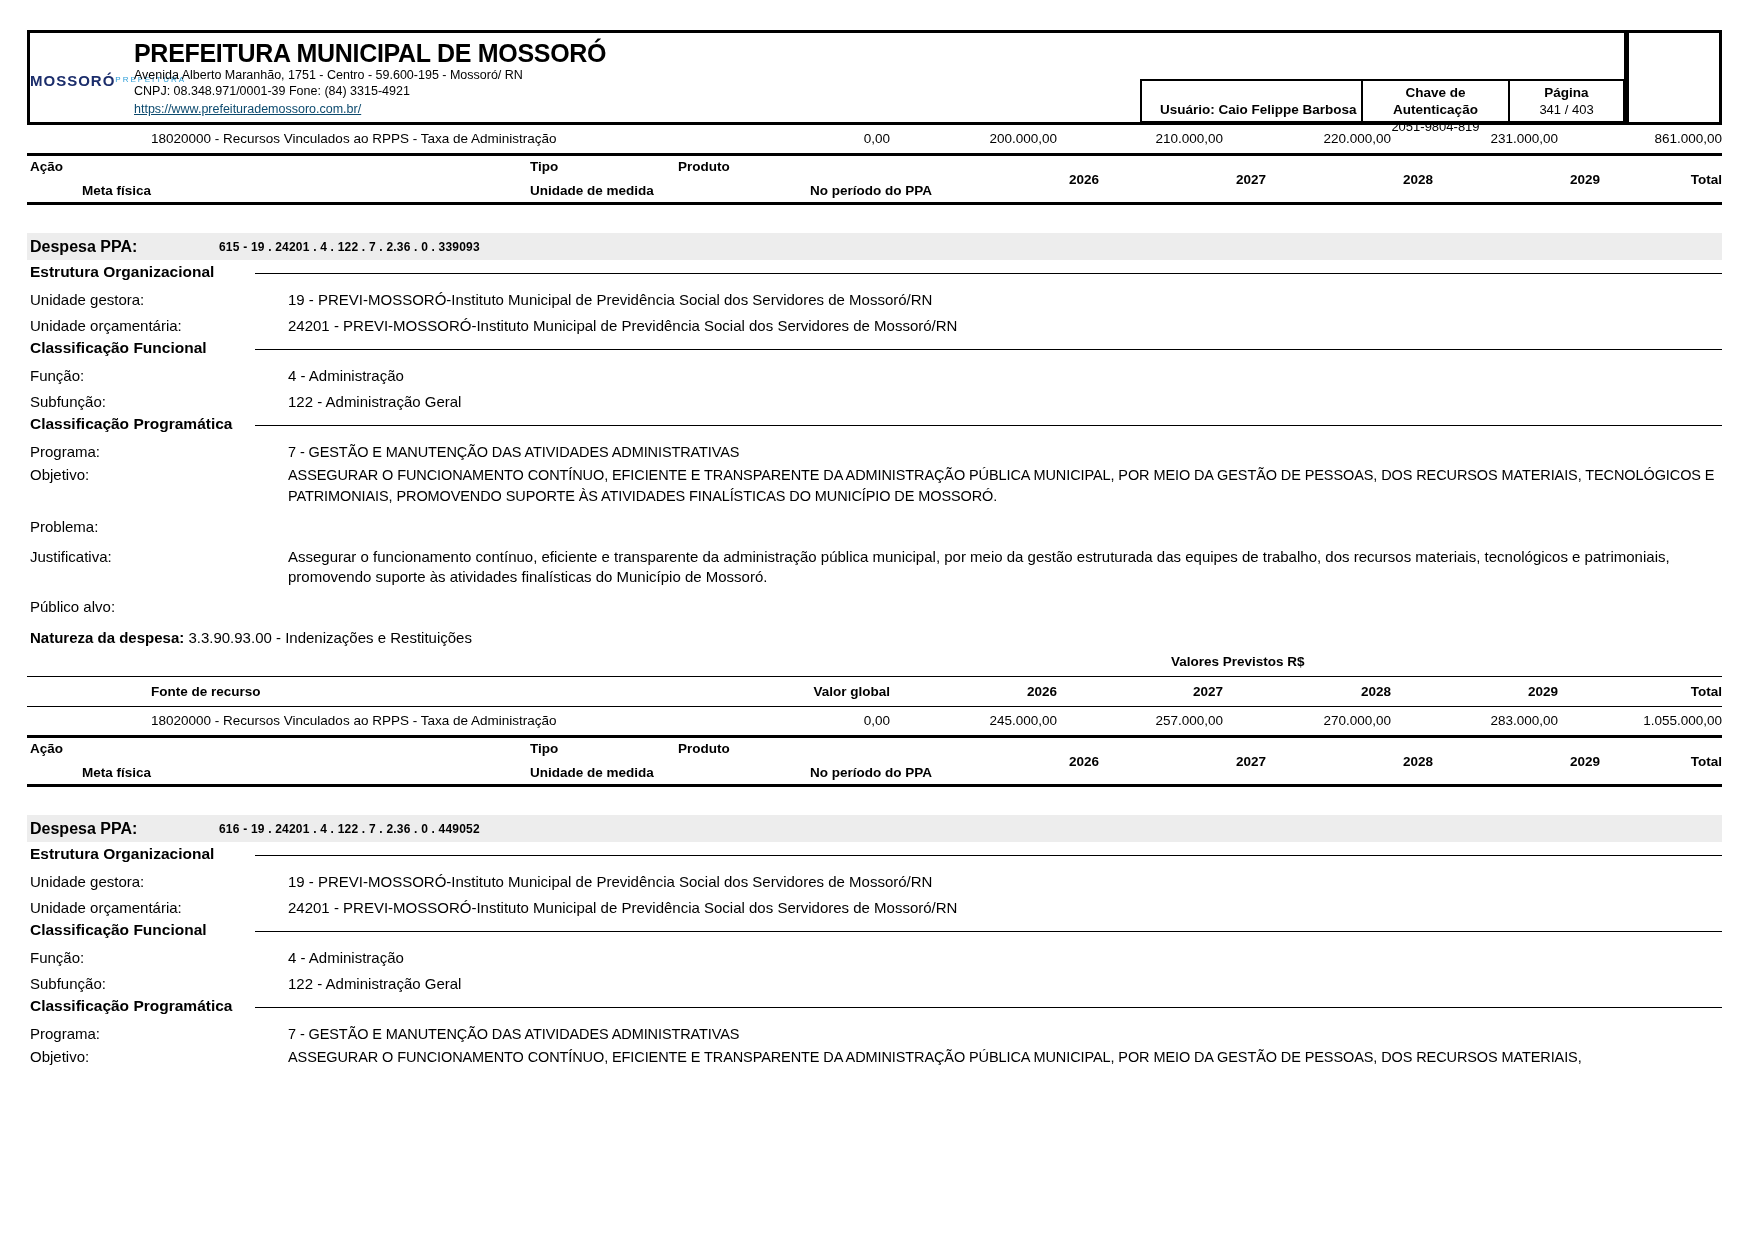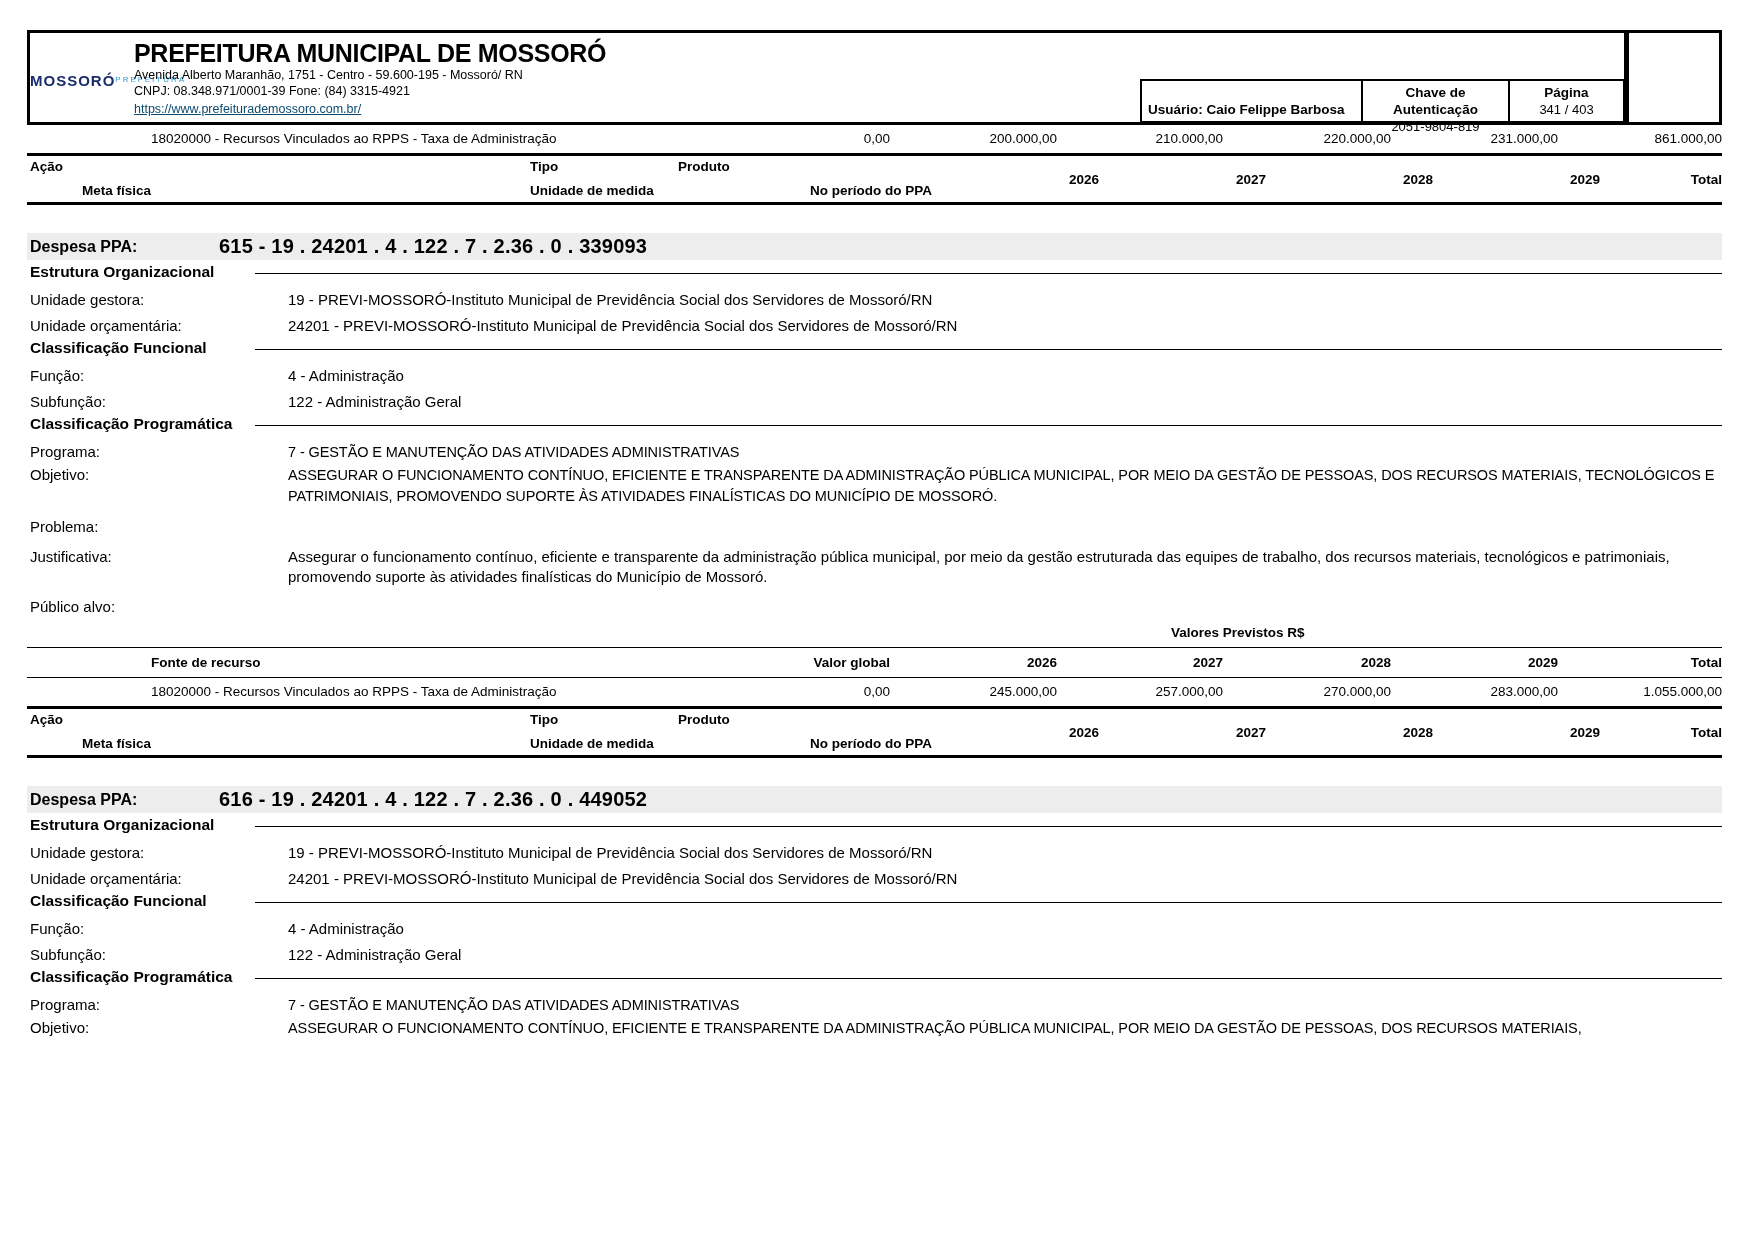--- a/index.html
+++ b/index.html
@@ -41,21 +41,21 @@
   .hdr-line { font-size:12.5px; line-height:16px; }
   .hdr-link { font-size:12.5px; line-height:16px; text-decoration:underline; color:#0c4a6e; cursor:pointer; }
   .user-table {
     position:absolute; right:-1px; bottom:-1px;
     display:flex; align-items:stretch;
   }
   .ut-cell { border:2px solid #000; margin-left:-2px; background:#fff; }
   .ut-user {
     width:223px; height:44px;
     display:flex; align-items:flex-end;
-    font-weight:bold; font-size:13.5px; padding:0 0 4px 6px;
+    font-weight:bold; font-size:13.5px; padding:0 0 4px 18px;
   }
   .ut-col { width:149px; height:44px; text-align:center; padding-top:3px; }
   .ut-col.pg { width:117px; }
   .ut-h { font-weight:bold; font-size:13.5px; line-height:17px; }
   .ut-v { font-size:13px; line-height:17px; }
 
   
   .title-box {
     margin-top:22px;
     border:3px solid #000;
@@ -94,21 +94,21 @@
 
   
   .despesa-bar {
     position:relative;
     margin-top:28px;
     height:27px;
     background:var(--despesa_bar_bg,#ededed);
     display:flex; align-items:center;
   }
   .despesa-bar .dl { font-weight:bold; font-size:16px; padding-left:3px; }
-  .despesa-bar .dc { position:absolute; left:192px; font-weight:bold; font-size:20px; letter-spacing:0.2px; }
+  .despesa-bar .dc { position:absolute; left:192px; font-weight:bold; font-size:12px; letter-spacing:0.2px; }
 
   
   .sec-head { display:flex; align-items:center; height:24px; }
   .sec-head .sh-t { font-weight:bold; font-size:15.5px; min-width:228px; white-space:nowrap; padding-left:3px; }
   .sec-head .sh-rule { flex:1; border-top:1px solid #000; margin-top:2px; }
 
   .f-row { display:flex; align-items:flex-start; margin-top:6px; }
   .f-label { width:225px; min-width:225px; font-size:15px; line-height:20px; padding-left:3px; }
   .f-value { flex:1; font-size:15px; line-height:20px;margin-left:36px; }
   .f-value.caps { font-size:14.5px; line-height:21px; letter-spacing:-0.1px; }
@@ -245,20 +245,24 @@
     </div>
     <div class="f-row f-gap">
       <div class="f-label">Justificativa:</div>
       <div class="f-value">Assegurar o funcionamento contínuo, eficiente e transparente da administração pública municipal, por meio da gestão estruturada das equipes de trabalho, dos recursos materiais, tecnológicos e patrimoniais, promovendo suporte às atividades finalísticas do Município de Mossoró.</div>
     </div>
     <div class="f-row f-gap">
       <div class="f-label">Público alvo:</div>
       <div class="f-value"></div>
     </div>
 
+    <div class="natureza-row">
+      <b>Natureza da despesa:</b>
+      <span>3.3.90.93.00 - Indenizações e Restituições</span>
+    </div>
 
     <div class="valores-heading">
       <span>Valores Previstos R$</span>
     </div>
     <div class="rule-thin"></div>
     <div class="vals-grid" style="height:29px;">
       <div class="fonte-head-label">Fonte de recurso</div>
       <div class="vg-num vg-head">Valor global</div>
       <div class="vg-num vg-head">2026</div>
       <div class="vg-num vg-head">2027</div>

